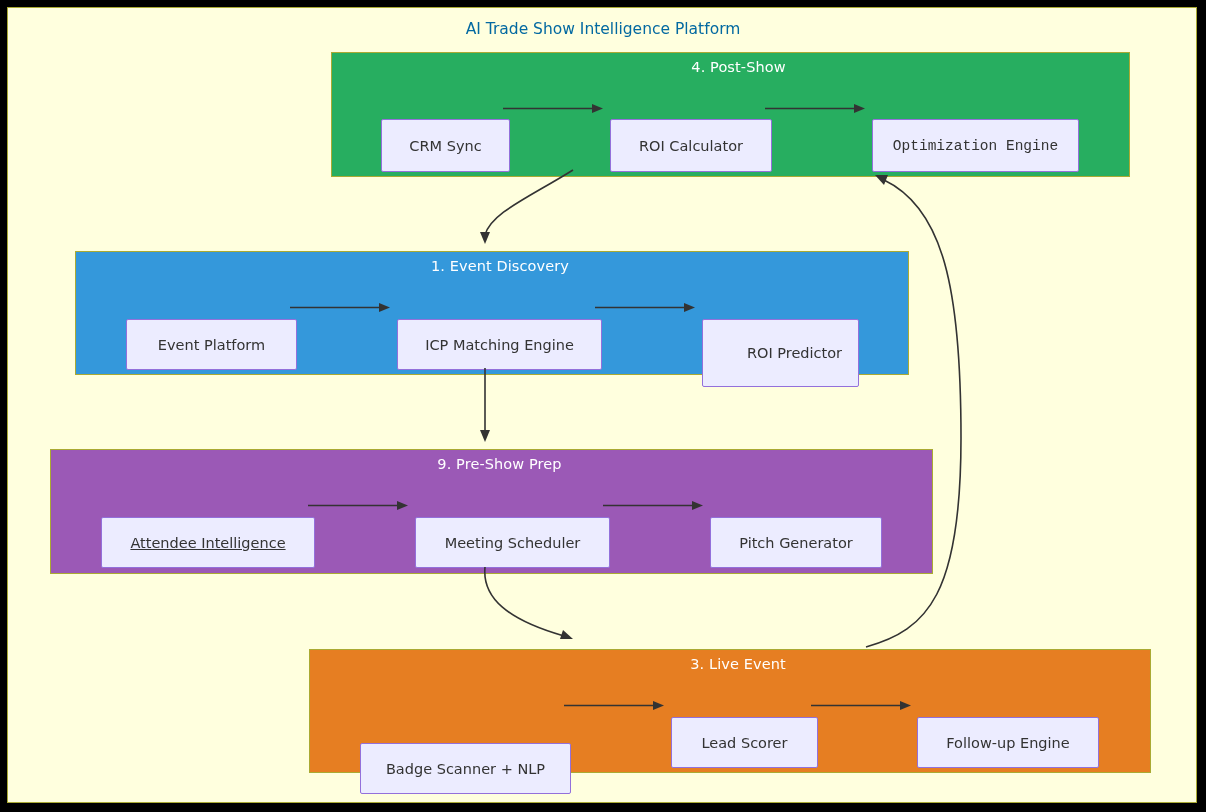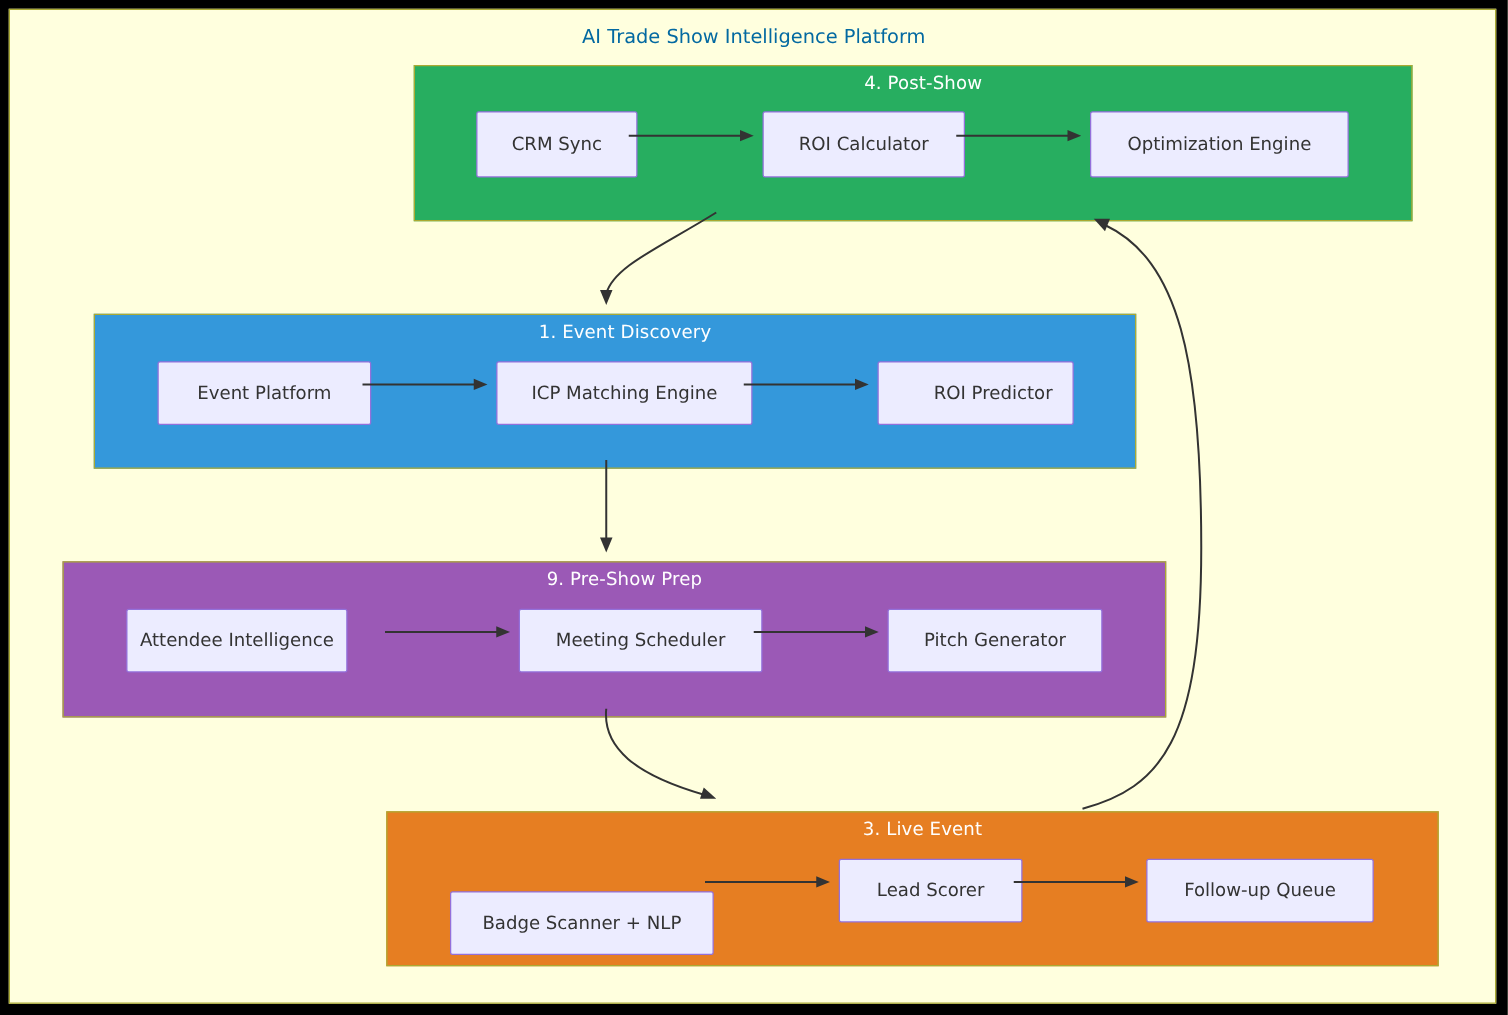--- a/index.html
+++ b/index.html
@@ -72,34 +72,35 @@
     border: 1.4px solid #9370db;
     border-radius: 2px;
     box-sizing: border-box;
     display: flex;
     align-items: center;
     justify-content: center;
     font-size: 14.5px;
     color: #333333;
     white-space: nowrap;
     z-index: 4;
+    margin-top: 30px;
   }
 
   
   #node-crm-sync       { left: 373px;  top: 81px; width: 129px; height: 53px; }
   #node-roi-calculator { left: 602px;  top: 81px; width: 162px; height: 53px; }
-  #node-optimization   { left: 864px;  top: 81px; width: 207px; height: 53px; }
+  #node-optimization   { left: 864px;  top: 81px; width: 207px; height: 53px; font-family: Liberation Mono, monospace; }
 
   
   #node-event-database { left: 118px;  top: 281px; width: 171px; height: 51px; }
   #node-icp-matching   { left: 389px;  top: 281px; width: 205px; height: 51px; }
-  #node-roi-predictor  { left: 694px;  top: 281px; width: 157px; height: 51px; padding-left: 28px; }
-
-  
-  #node-attendee-intel { left: 93px;   top: 479px; width: 177px; height: 51px; }
+  #node-roi-predictor  { left: 694px;  top: 281px; width: 157px; height: 68px; padding-left: 28px; }
+
+  
+  #node-attendee-intel { left: 93px;   top: 479px; width: 214px; height: 51px; text-decoration: underline; }
   #node-meeting-sched  { left: 407px;  top: 479px; width: 195px; height: 51px; }
   #node-pitch-gen      { left: 702px;  top: 479px; width: 172px; height: 51px; text-align: center; }
 
   
   #node-badge-scanner  { left: 352px;  top: 705px; width: 211px; height: 51px; }
   #node-lead-scorer    { left: 663px;  top: 679px; width: 147px; height: 51px; }
   #node-followup-queue { left: 909px;  top: 679px; width: 182px; height: 51px; }
 
   
   #edges {
@@ -140,21 +141,21 @@
   </div>
   <div class="node" id="node-attendee-intel">Attendee Intelligence</div>
   <div class="node" id="node-meeting-sched">Meeting Scheduler</div>
   <div class="node" id="node-pitch-gen">Pitch Generator</div>
 
   <div class="cluster" id="cluster-live-event">
     <div class="cluster-label">3. Live Event</div>
   </div>
   <div class="node" id="node-badge-scanner">Badge Scanner + NLP</div>
   <div class="node" id="node-lead-scorer">Lead Scorer</div>
-  <div class="node" id="node-followup-queue">Follow-up Queue</div>
+  <div class="node" id="node-followup-queue">Follow-up Engine</div>
 
   <svg id="edges" viewBox="0 0 1190 796">
 
     <g>
       <line x1="495" y1="100.5" x2="586" y2="100.5"></line>
       <polygon class="arrowhead" points="595,100.5 584,96 584,105"></polygon>
     </g>
 
     <g>
       <line x1="757" y1="100.5" x2="848" y2="100.5"></line>

